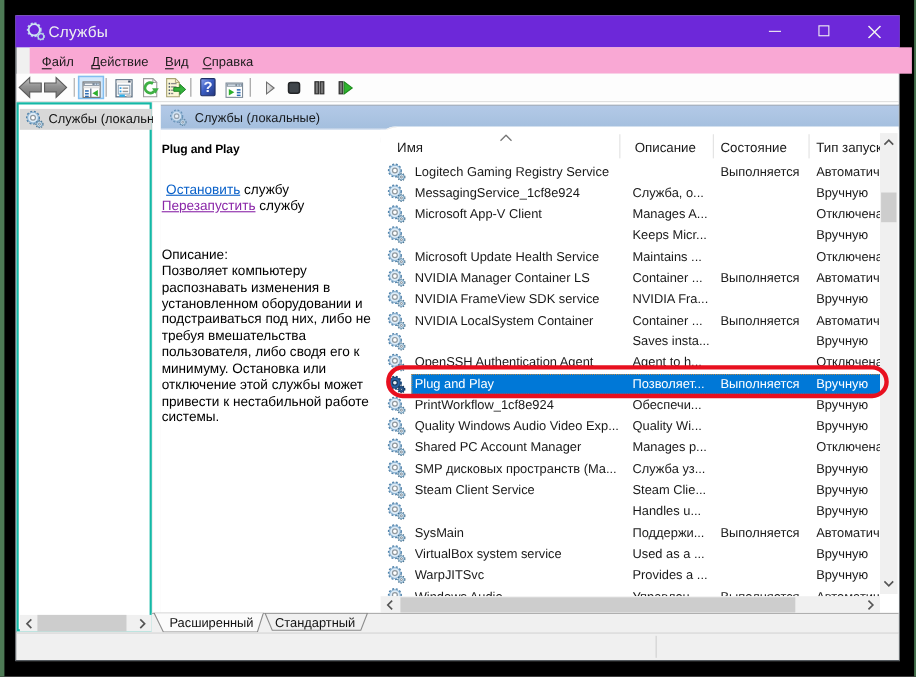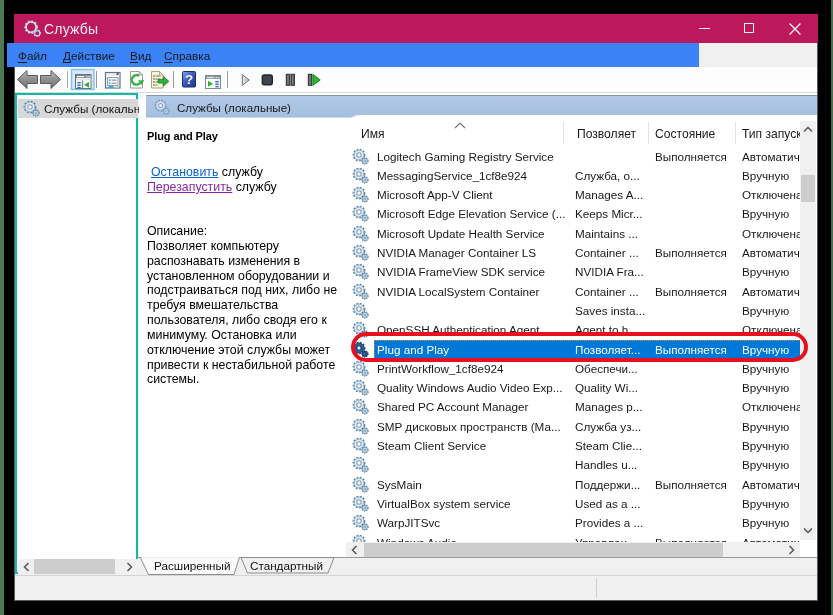--- a/index.html
+++ b/index.html
@@ -2,27 +2,27 @@
 <html><head><meta charset="utf-8">
 <style>
 *{margin:0;padding:0;box-sizing:border-box}
 html,body{width:833px;height:615px;background:#000;overflow:hidden;
  font-family:"Liberation Sans",sans-serif;-webkit-font-smoothing:antialiased}
 .abs{position:absolute}
 #gl{position:absolute;left:0;top:0;width:3.5px;height:615px;background:#4d7a55}
 #gr{position:absolute;left:830.5px;top:0;width:2px;height:615px;background:#44704c}
 #win{position:absolute;left:14px;top:14px;width:804px;height:587px;background:#f0f0f0;border:1px solid #53595e;border-top:none}
 
-#tbar{position:absolute;left:14px;top:14px;width:804px;height:29px;background:#be185d}
+#tbar{position:absolute;left:14px;top:14px;width:804px;height:29px;background:#6d28d9}
 #tbar .t{position:absolute;left:30px;top:7px;font-size:14px;color:#eef0f1;letter-spacing:.2px}
 #tmin{position:absolute;left:685px;top:14px;width:11px;height:1px;background:#f2f2f2}
 #tmax{position:absolute;left:730px;top:9px;width:10px;height:10px;border:1px solid #f2f2f2}
 #tcls{position:absolute;left:774.5px;top:8.5px;width:12px;height:12px}
 
-#menu{position:absolute;left:7px;top:43px;width:692px;height:24px;background:#3b82f6;font-size:11.8px;color:#1a1a1a}
+#menu{position:absolute;left:27px;top:43px;width:802px;height:24px;background:#f9a8d4;font-size:11.8px;color:#1a1a1a}
 #menu span{position:absolute;top:6px}
 #menu u{text-decoration-thickness:1px;text-underline-offset:2px}
 
 #tool{position:absolute;left:15px;top:67px;width:802px;height:26px;background:#fdfdfd;border-bottom:1px solid #d9d9d9}
 
 #lpane{position:absolute;left:15px;top:93px;width:123px;height:481px;background:#fff;border:2px solid #14b8a6}
 #lsel{position:absolute;left:1px;top:4px;width:120px;height:19px;background:#d8d8d8}
 #lsel .txt{position:absolute;left:26px;top:3px;font-size:11.7px;color:#111;white-space:nowrap}
 #lscr{position:absolute;left:1px;top:464px;width:120px;height:15px;background:#f0f0f0}
 #lscr .th{position:absolute;left:16px;top:0;width:81px;height:15px;background:#cdcdcd}
@@ -241,21 +241,21 @@
 <div id="rwhite"></div>
 <div style="position:absolute;left:146px;top:93px;width:671px;height:2px;background:#fff"></div>
 <div style="position:absolute;left:139px;top:93px;width:7px;height:464px;background:#fff"></div>
 <div id="sheet"></div>
 <svg id="corner" viewBox="0 0 15 15">
     <path d="M0,14.5 Q0.5,1 14.5,0.5" fill="none" stroke="#ececec" stroke-width="1"></path>
   </svg>
 
 <div id="lhead">
  <div style="left:15px">Имя</div>
- <div style="left:231px">Позволяет</div>
+ <div style="left:231px">Описание</div>
  <div style="left:309px">Состояние</div>
  <div style="left:396px">Тип запуска</div>
  <div class="s" style="left:217px"></div>
  <div class="s" style="left:302px"></div>
  <div class="s" style="left:389px"></div>
  <svg class="abs" style="left:108px;top:4px" width="12" height="7" viewBox="0 0 12 7">
       <path d="M1,6 L6,1 L11,6" fill="none" stroke="#777" stroke-width="1.2"></path>
     </svg>
 </div>
 
@@ -284,21 +284,20 @@
       </svg>
 <div class="c1">Microsoft App-V Client</div>
       <div class="c2">Manages A...</div>
       <div class="c3"></div>
       <div class="c4">Отключена</div>
 </div>
 <div class="row" style="top:58.9px">
 <svg class="g" style="left:6px;top:1px" width="17" height="17">
         <use href="#gear"></use>
       </svg>
-<div class="c1">Microsoft Edge Elevation Service (...</div>
       <div class="c2">Keeps Micr...</div>
       <div class="c3"></div>
       <div class="c4">Вручную</div>
 </div>
 <div class="row" style="top:78.2px">
 <svg class="g" style="left:6px;top:1px" width="17" height="17">
         <use href="#gear"></use>
       </svg>
 <div class="c1">Microsoft Update Health Service</div>
       <div class="c2">Maintains ...</div>

